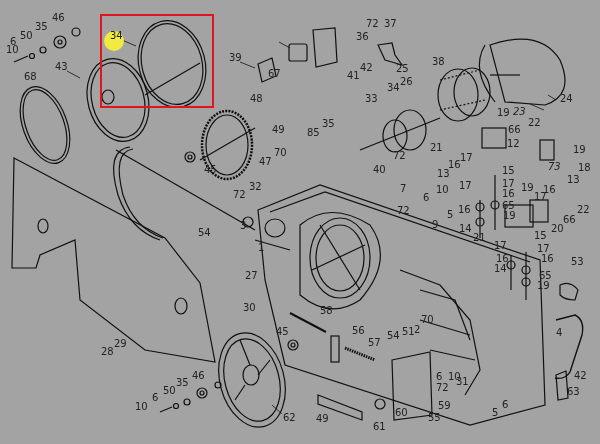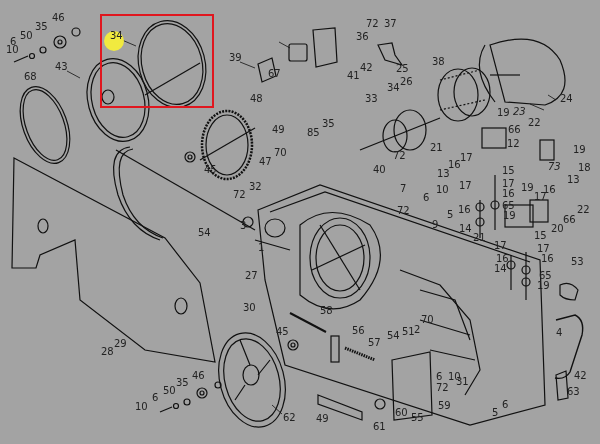--- a/index.html
+++ b/index.html
@@ -253,19 +253,19 @@
       <span class="lbl" style="left: 574px; top: 371px;">42</span>
       <span class="lbl" style="left: 567px; top: 387px;">63</span>
       <span class="lbl" style="left: 192px; top: 371px;">46</span>
       <span class="lbl" style="left: 176px; top: 378px;">35</span>
       <span class="lbl" style="left: 163px; top: 386px;">50</span>
       <span class="lbl" style="left: 152px; top: 393px;">6</span>
       <span class="lbl" style="left: 135px; top: 402px;">10</span>
       <span class="lbl" style="left: 316px; top: 414px;">49</span>
       <span class="lbl" style="left: 395px; top: 408px;">60</span>
       <span class="lbl" style="left: 438px; top: 401px;">59</span>
-      <span class="lbl" style="left: 411px; top: 413px;">55</span>
+      <span class="lbl" style="left: 428px; top: 413px;">55</span>
       <span class="lbl" style="left: 502px; top: 400px;">6</span>
       <span class="lbl" style="left: 492px; top: 408px;">5</span>
       <span class="lbl" style="left: 283px; top: 413px;">62</span>
       <span class="lbl" style="left: 373px; top: 422px;">61</span>
     </div>
 </div>
 
 </body></html>

